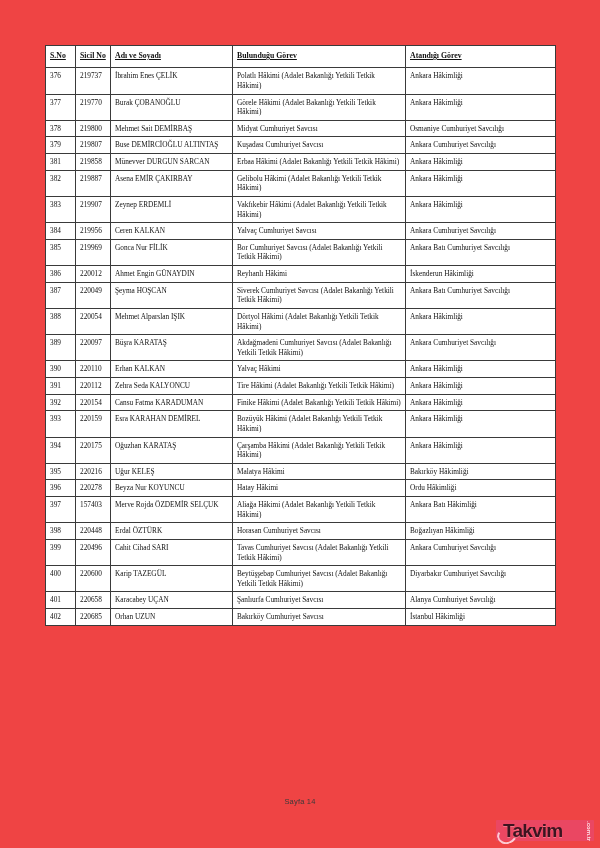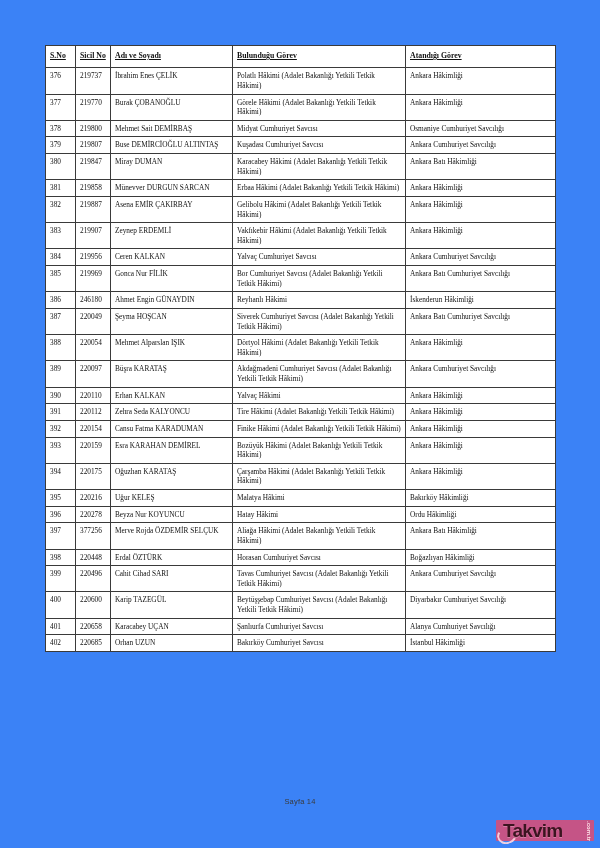--- a/index.html
+++ b/index.html
@@ -16,21 +16,21 @@
     color: #000000;
     overflow: hidden;
   }
 
   .page {
     position: absolute;
     left: 0;
     top: 0;
     width: 600px;
     height: 848px;
-    background: #3b82f6;
+    background: #ef4444;
   }
 
   .table-wrap {
     position: absolute;
     left: 45px;
     top: 45px;
     width: 510px;
   }
 
   table.roster {
@@ -204,27 +204,20 @@
             <td class="atandi">Osmaniye Cumhuriyet Savcılığı</td>
           </tr>
           <tr>
             <td class="sno">379</td>
             <td class="sicil">219807</td>
             <td class="ad">Buse DEMİRCİOĞLU ALTINTAŞ</td>
             <td class="bulundu">Kuşadası Cumhuriyet Savcısı</td>
             <td class="atandi">Ankara Cumhuriyet Savcılığı</td>
           </tr>
           <tr>
-            <td class="sno">380</td>
-            <td class="sicil">219847</td>
-            <td class="ad">Miray DUMAN</td>
-            <td class="bulundu">Karacabey Hâkimi (Adalet Bakanlığı Yetkili Tetkik Hâkimi)</td>
-            <td class="atandi">Ankara Batı Hâkimliği</td>
-          </tr>
-          <tr>
             <td class="sno">381</td>
             <td class="sicil">219858</td>
             <td class="ad">Münevver DURGUN SARCAN</td>
             <td class="bulundu">Erbaa Hâkimi (Adalet Bakanlığı Yetkili Tetkik Hâkimi)</td>
             <td class="atandi">Ankara Hâkimliği</td>
           </tr>
           <tr>
             <td class="sno">382</td>
             <td class="sicil">219887</td>
             <td class="ad">Asena EMİR ÇAKIRBAY</td>
@@ -247,21 +240,21 @@
           </tr>
           <tr>
             <td class="sno">385</td>
             <td class="sicil">219969</td>
             <td class="ad">Gonca Nur FİLİK</td>
             <td class="bulundu">Bor Cumhuriyet Savcısı (Adalet Bakanlığı Yetkili Tetkik Hâkimi)</td>
             <td class="atandi">Ankara Batı Cumhuriyet Savcılığı</td>
           </tr>
           <tr>
             <td class="sno">386</td>
-            <td class="sicil">246180</td>
+            <td class="sicil">220012</td>
             <td class="ad">Ahmet Engin GÜNAYDIN</td>
             <td class="bulundu">Reyhanlı Hâkimi</td>
             <td class="atandi">İskenderun Hâkimliği</td>
           </tr>
           <tr>
             <td class="sno">387</td>
             <td class="sicil">220049</td>
             <td class="ad">Şeyma HOŞCAN</td>
             <td class="bulundu">Siverek Cumhuriyet Savcısı (Adalet Bakanlığı Yetkili Tetkik Hâkimi)</td>
             <td class="atandi">Ankara Batı Cumhuriyet Savcılığı</td>
@@ -324,21 +317,21 @@
           </tr>
           <tr>
             <td class="sno">396</td>
             <td class="sicil">220278</td>
             <td class="ad">Beyza Nur KOYUNCU</td>
             <td class="bulundu">Hatay Hâkimi</td>
             <td class="atandi">Ordu Hâkimliği</td>
           </tr>
           <tr>
             <td class="sno">397</td>
-            <td class="sicil">377256</td>
+            <td class="sicil">157403</td>
             <td class="ad">Merve Rojda ÖZDEMİR SELÇUK</td>
             <td class="bulundu">Aliağa Hâkimi (Adalet Bakanlığı Yetkili Tetkik Hâkimi)</td>
             <td class="atandi">Ankara Batı Hâkimliği</td>
           </tr>
           <tr>
             <td class="sno">398</td>
             <td class="sicil">220448</td>
             <td class="ad">Erdal ÖZTÜRK</td>
             <td class="bulundu">Horasan Cumhuriyet Savcısı</td>
             <td class="atandi">Boğazlıyan Hâkimliği</td>

